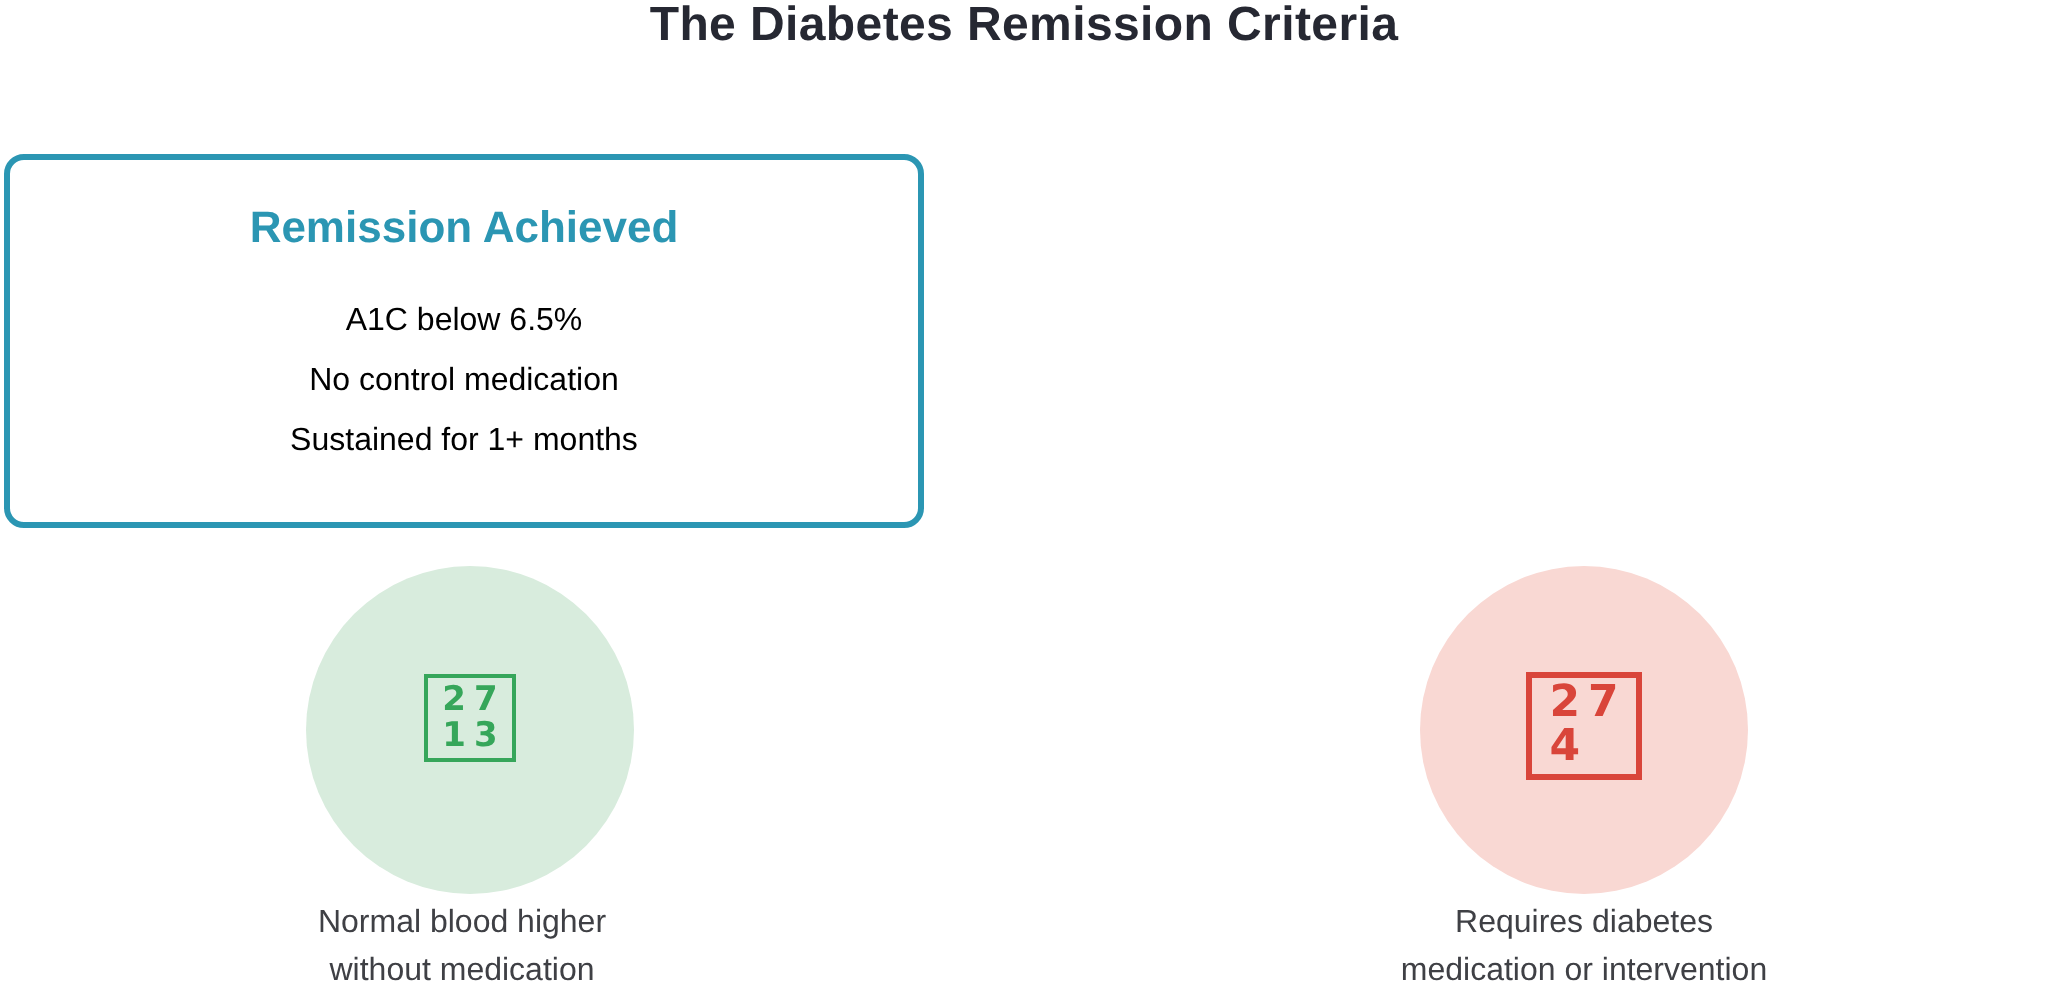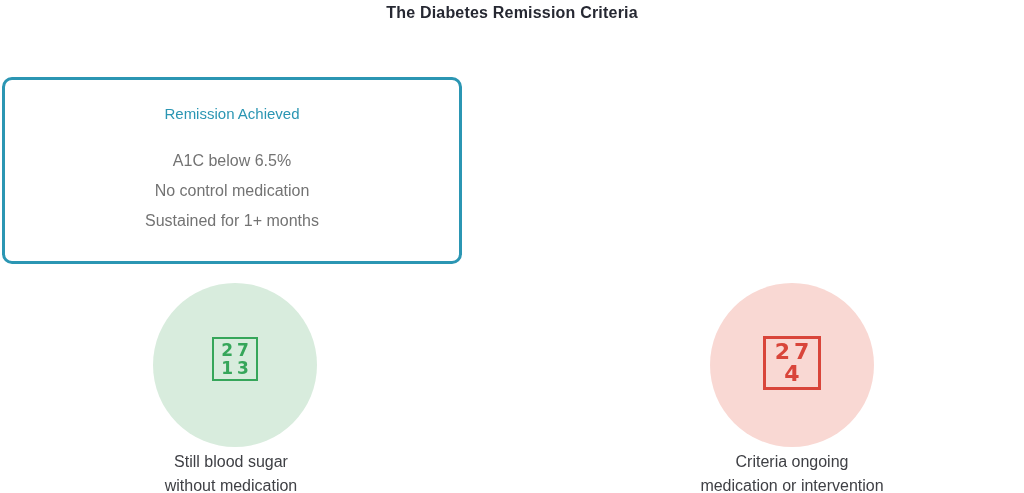--- a/index.html
+++ b/index.html
@@ -7,55 +7,55 @@
     width: 1024px; height: 493px;
     background: #ffffff;
     font-family: "Liberation Sans", "DejaVu Sans", sans-serif;
     overflow: hidden;
   }
   .canvas { position: relative; width: 1024px; height: 493px; background: #ffffff; }
 
   .page-title {
     position: absolute; top: 0; left: 0; right: 0;
     margin: 0; text-align: center;
-    font-size: 16px; line-height: 26px; font-weight: 700;
+    font-size: 24px; line-height: 26px; font-weight: 700;
     color: #262832; letter-spacing: 0.2px;
   }
 
   .card {
     position: absolute; top: 77px; height: 187px; width: 460px;
     box-sizing: border-box; border: 3px solid; border-radius: 10px;
     text-align: center; background: #ffffff;
   }
   .card-left  { left: 2px;   border-color: #2b96b3; }
   .card-right { left: 562px; border-color: #d94f3f; }
 
   .card h2 {
     margin: 24px 0 0 0;
-    font-size: 15px; line-height: 20px; font-weight: 400;
+    font-size: 22px; line-height: 20px; font-weight: 700;
   }
   .card-left  h2 { color: #2b96b3; }
   .card-right h2 { color: #d9473c; }
 
   .card p {
     margin: 0; font-size: 16px; line-height: 30px;
-    color: #737373; font-weight: 400;
+    color: #000000; font-weight: 400;
   }
   .card p.first { margin-top: 22px; }
 
   .result-circle {
     position: absolute; top: 283px; width: 164px; height: 164px;
     border-radius: 50%;
     display: flex; align-items: center; justify-content: center;
   }
   .circle-left  { left: 153px; background: #d8ecdd; }
   .circle-right { left: 710px; background: #f9d8d3; }
 
   .tofu {
-    border: 2px solid; text-align: center;
+    border: 2px solid; 
     font-family: "DejaVu Sans", sans-serif; font-weight: 700;
   }
   .tofu span { display: block; letter-spacing: 4px; padding-left: 4px; }
   .tofu-green {
     color: #36a65a; border-color: #36a65a;
     font-size: 17px; line-height: 18px;
     padding: 2px 3px; margin-top: -12px;
   }
   .tofu-red {
     color: #d9453a; border-color: #d9453a; border-width: 3px;
@@ -95,22 +95,22 @@
   </div>
 
   <div class="result-circle circle-right">
     <div class="tofu tofu-red">
       <span>27</span>
       <span>4</span>
     </div>
   </div>
 
   <div class="caption caption-left">
-    <span>Still blood sugar</span>
+    <span>Normal blood higher</span>
     <span>without medication</span>
   </div>
 
   <div class="caption caption-right">
-    <span>Criteria ongoing</span>
+    <span>Requires diabetes</span>
     <span>medication or intervention</span>
   </div>
 
 </div>
 
 </body></html>

